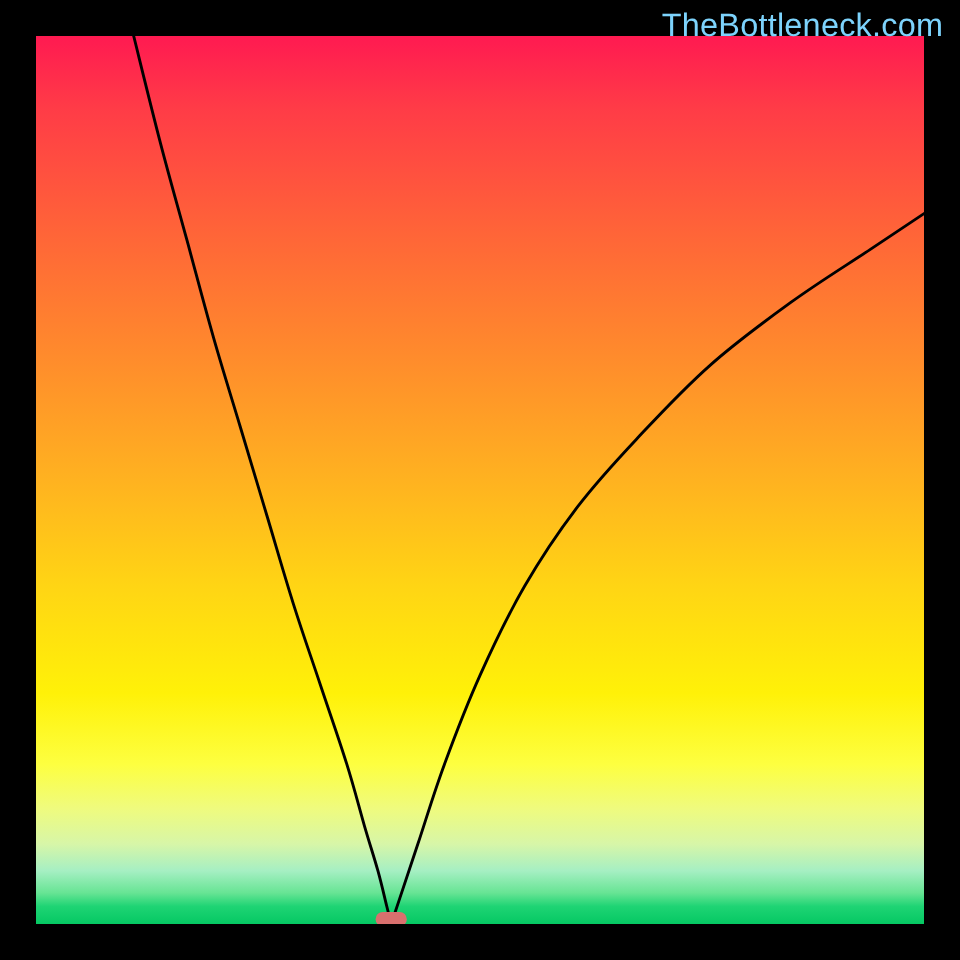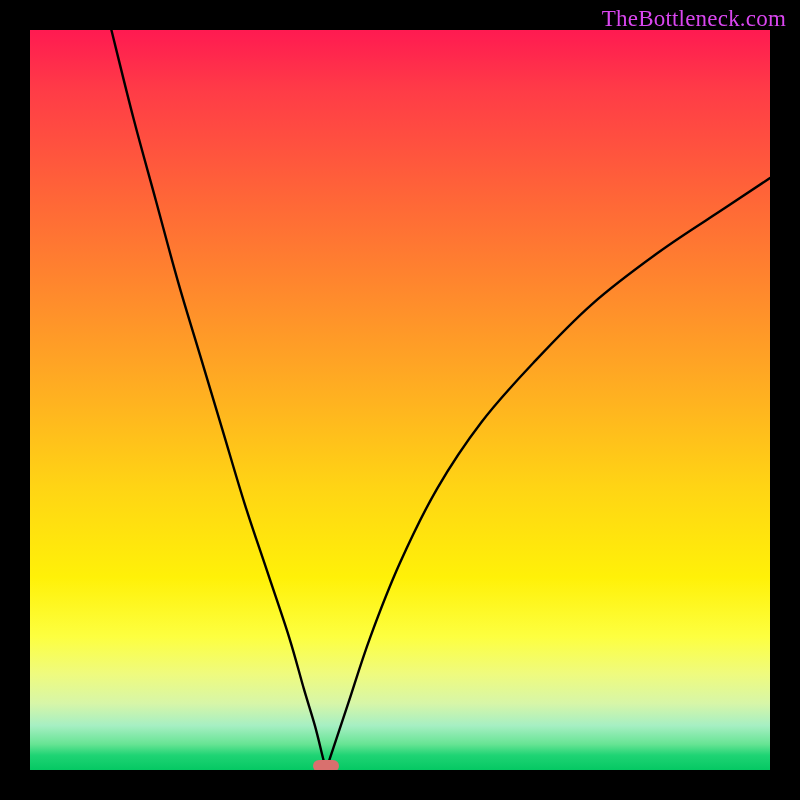--- a/index.html
+++ b/index.html
@@ -40,26 +40,25 @@
       #a6efc3 94%,
       #67e494 96.5%,
       #1fd474 98%,
       #05c863 100%
     );
   }
   .watermark {
     position: absolute;
     top: 6px;
     right: 14px;
-    color: #d946ef;
-    font-size: 23px;
+    color: #7dd3fc;
+    font-size: 27px;
     letter-spacing: 0.2px;
     font-weight: 400;
     user-select: none;
-    font-family: Liberation Serif, serif;
   }
   .marker {
     position: absolute;
     width: 26px;
     height: 12px;
     border-radius: 6px;
     background: #d9706e;
     transform: translate(-50%, -50%);
   }
   svg.curve {

